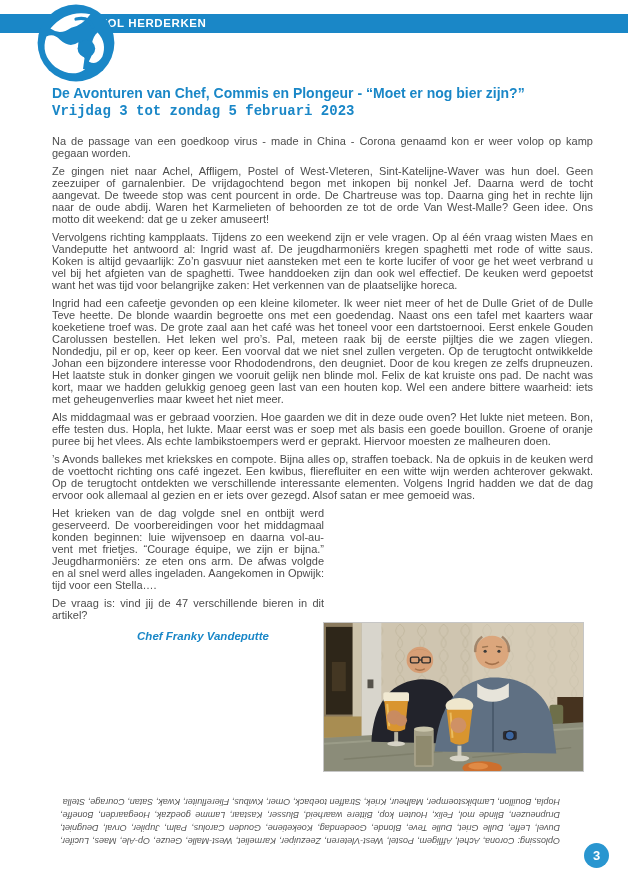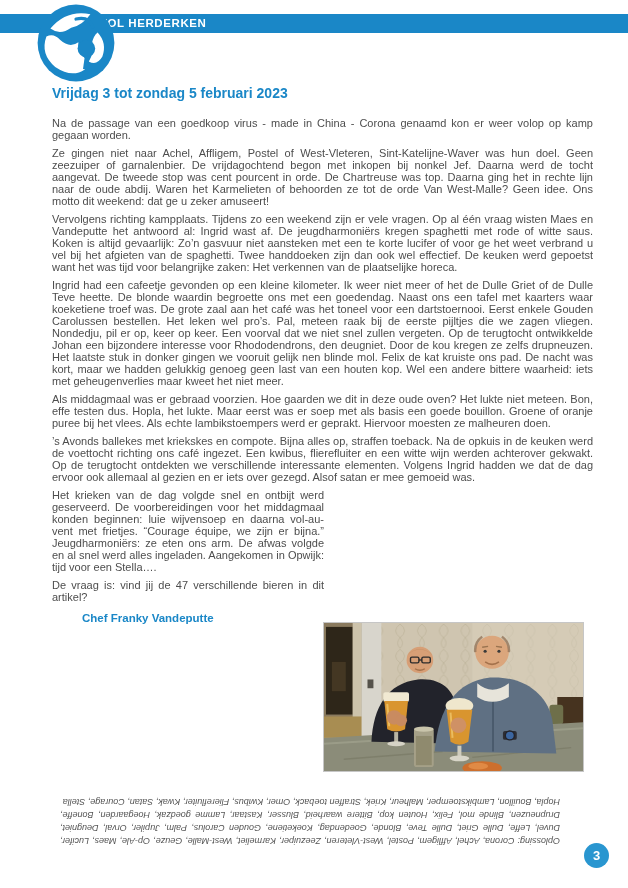--- a/index.html
+++ b/index.html
@@ -12,27 +12,27 @@
   .topbar .mast-title{
     display:block;padding-left:84px;line-height:19px;color:#ffffff;
     font-size:11.5px;font-weight:bold;letter-spacing:0.6px;
   }
   .logo{position:absolute;left:36px;top:3px;width:80px;height:80px;}
   
   .content{position:absolute;left:52px;top:84px;width:541px;}
   .a-title,.a-subtitle{
     margin:0;color:#1a87c7;font-size:14px;line-height:18px;font-weight:bold;
   }
-  .a-subtitle{margin-bottom:15px;}
+  .a-subtitle{margin-bottom:15px;font-family:Liberation Mono, monospace;}
   .content p.body{
     margin:0 0 6px 0;font-size:11px;line-height:12px;color:#4d4d4d;text-align:justify;
   }
   .narrow{width:272px;}
   .signature{
-    margin:9px 0 0 30px;color:#1a87c7;font-size:11.5px;font-weight:bold;
+    margin:9px 0 0 30px;color:#1a87c7;font-size:11.5px;font-weight:bold;font-style:italic;text-align:center;
   }
   
   .photo{
     position:absolute;left:323px;top:622px;width:261px;height:150px;
     border:1px solid #c6c6c6;background:#cfc5b0;box-sizing:border-box;
   }
   .photo svg{display:block;width:100%;height:100%;}
   
   .solution{
     position:absolute;left:60px;top:795px;width:500px;
@@ -59,20 +59,21 @@
     <path d="M18,32 Q38,8 68,14 Q58,28 44,31 Q30,41 18,32 Z" fill="#ffffff"></path>
     <path d="M13,42 Q5,64 24,80 Q45,94 61,83 Q69,75 59,67 Q51,60 53,49 Q42,57 30,46 Q22,37 13,42 Z" fill="#ffffff"></path>
     <path d="M77,37 Q89,50 83,67 Q76,79 66,73 Q73,62 70,50 Q72,41 77,37 Z" fill="#ffffff"></path>
     <path d="M50,20 Q66,16 71,30" fill="none" stroke="#1a87c7" stroke-width="4" stroke-linecap="round"></path>
     <circle cx="63" cy="57" r="11" fill="#1a87c7"></circle>
     <rect x="60" y="66" width="6" height="17" fill="#1a87c7" transform="rotate(8 63 74)"></rect>
   </svg>
 </div>
 
 <div class="content">
+  <h1 class="a-title">De Avonturen van Chef, Commis en Plongeur - “Moet er nog bier zijn?”</h1>
   <h2 class="a-subtitle">Vrijdag 3 tot zondag 5 februari 2023</h2>
 
   <p class="body">Na de passage van een goedkoop virus - made in China - Corona genaamd kon er weer volop op kamp gegaan worden.</p>
   <p class="body">Ze gingen niet naar Achel, Affligem, Postel of West-Vleteren, Sint-Katelijne-Waver was hun doel. Geen zeezuiper of garnalenbier. De vrijdagochtend begon met inkopen bij nonkel Jef. Daarna werd de tocht aangevat. De tweede stop was cent pourcent in orde. De Chartreuse was top. Daarna ging het in rechte lijn naar de oude abdij. Waren het Karmelieten of behoorden ze tot de orde Van West-Malle? Geen idee. Ons motto dit weekend: dat ge u zeker amuseert!</p>
   <p class="body">Vervolgens richting kampplaats. Tijdens zo een weekend zijn er vele vragen. Op al één vraag wisten Maes en Vandeputte het antwoord al: Ingrid wast af. De jeugdharmoniërs kregen spaghetti met rode of witte saus. Koken is altijd gevaarlijk: Zo’n gasvuur niet aansteken met een te korte lucifer of voor ge het weet verbrand u vel bij het afgieten van de spaghetti. Twee handdoeken zijn dan ook wel effectief. De keuken werd gepoetst want het was tijd voor belangrijke zaken: Het verkennen van de plaatselijke horeca.</p>
   <p class="body">Ingrid had een cafeetje gevonden op een kleine kilometer. Ik weer niet meer of het de Dulle Griet of de Dulle Teve heette. De blonde waardin begroette ons met een goedendag. Naast ons een tafel met kaarters waar koeketiene troef was. De grote zaal aan het café was het toneel voor een dartstoernooi. Eerst enkele Gouden Carolussen bestellen. Het leken wel pro’s. Pal, meteen raak bij de eerste pijltjes die we zagen vliegen. Nondedju, pil er op, keer op keer. Een voorval dat we niet snel zullen vergeten. Op de terugtocht ontwikkelde Johan een bijzondere interesse voor Rhododendrons, den deugniet. Door de kou kregen ze zelfs drupneuzen. Het laatste stuk in donker gingen we vooruit gelijk nen blinde mol. Felix de kat kruiste ons pad. De nacht was kort, maar we hadden gelukkig genoeg geen last van een houten kop. Wel een andere bittere waarheid: iets met geheugenverlies maar kweet het niet meer.</p>
   <p class="body">Als middagmaal was er gebraad voorzien. Hoe gaarden we dit in deze oude oven? Het lukte niet meteen. Bon, effe testen dus. Hopla, het lukte. Maar eerst was er soep met als basis een goede bouillon. Groene of oranje puree bij het vlees. Als echte lambikstoempers werd er geprakt. Hiervoor moesten ze malheuren doen.</p>
   <p class="body">’s Avonds ballekes met kriekskes en compote.  Bijna alles op, straffen toeback. Na de opkuis in de keuken werd de voettocht richting ons café ingezet. Een kwibus, flierefluiter en een witte wijn werden achterover gekwakt. Op de terugtocht ontdekten we verschillende interessante elementen. Volgens Ingrid hadden we dat de dag ervoor ook allemaal al gezien en er iets over gezegd. Alsof satan er mee gemoeid was.</p>
 
   <div class="narrow">

